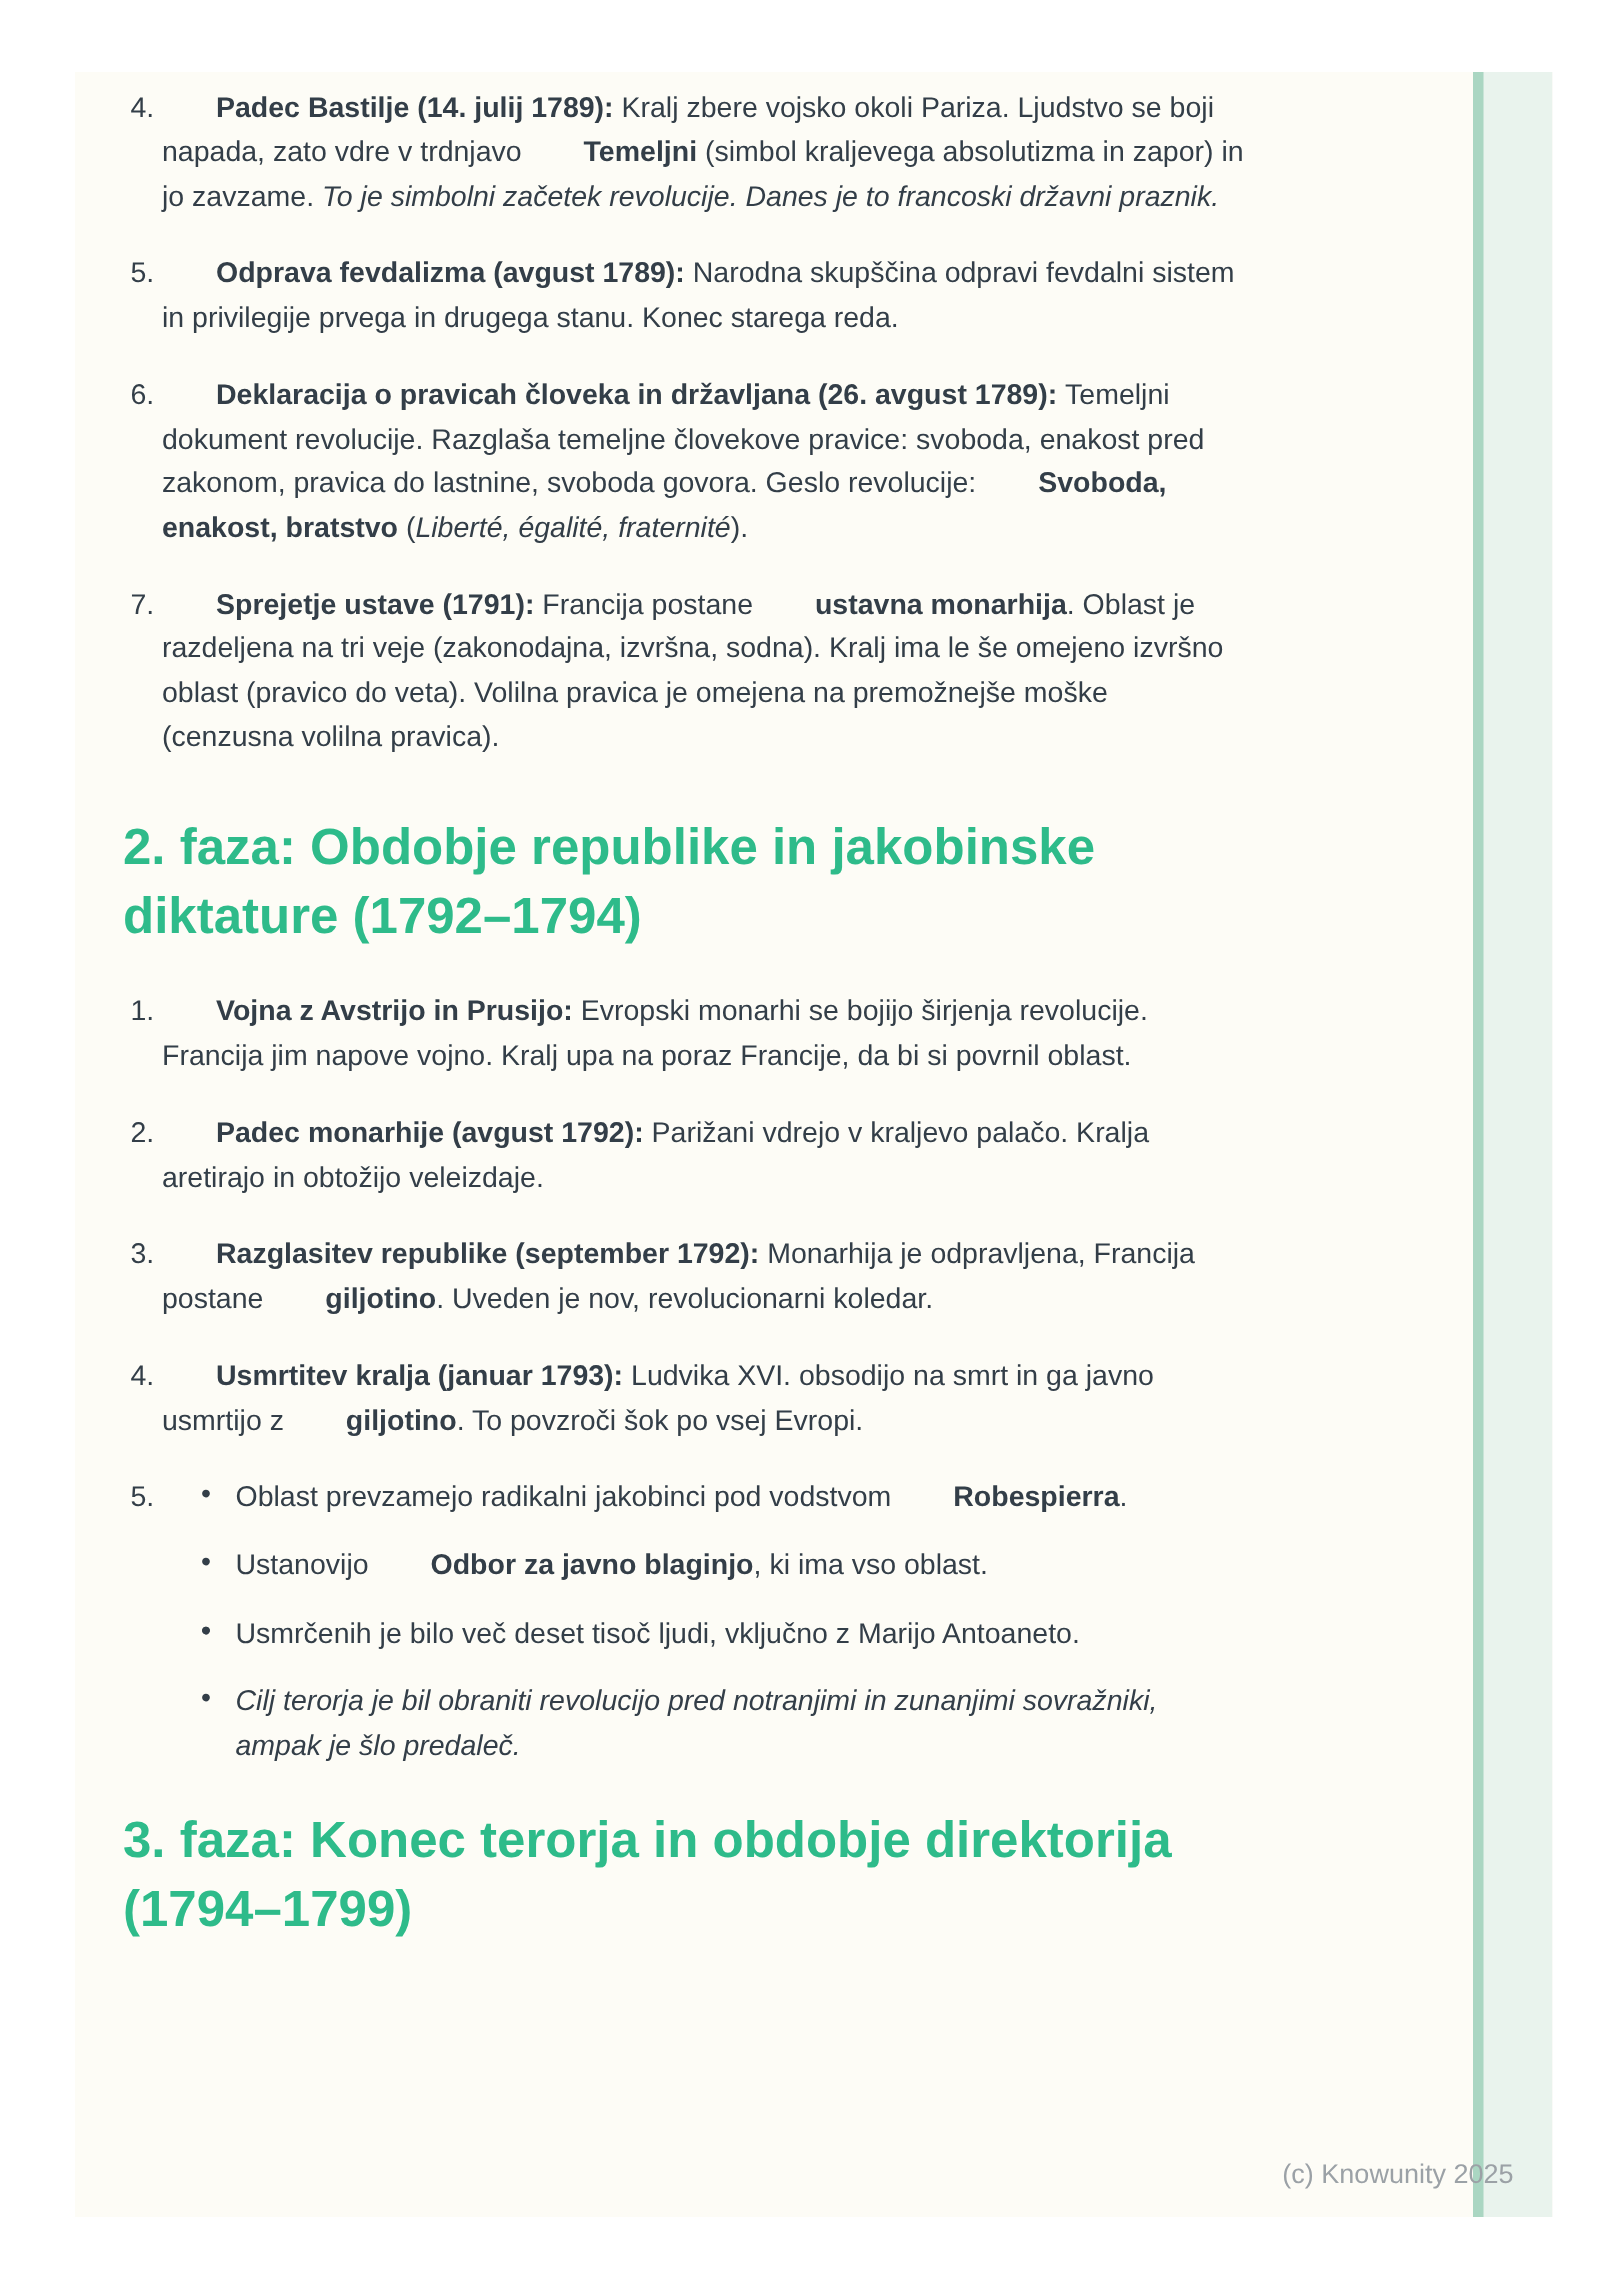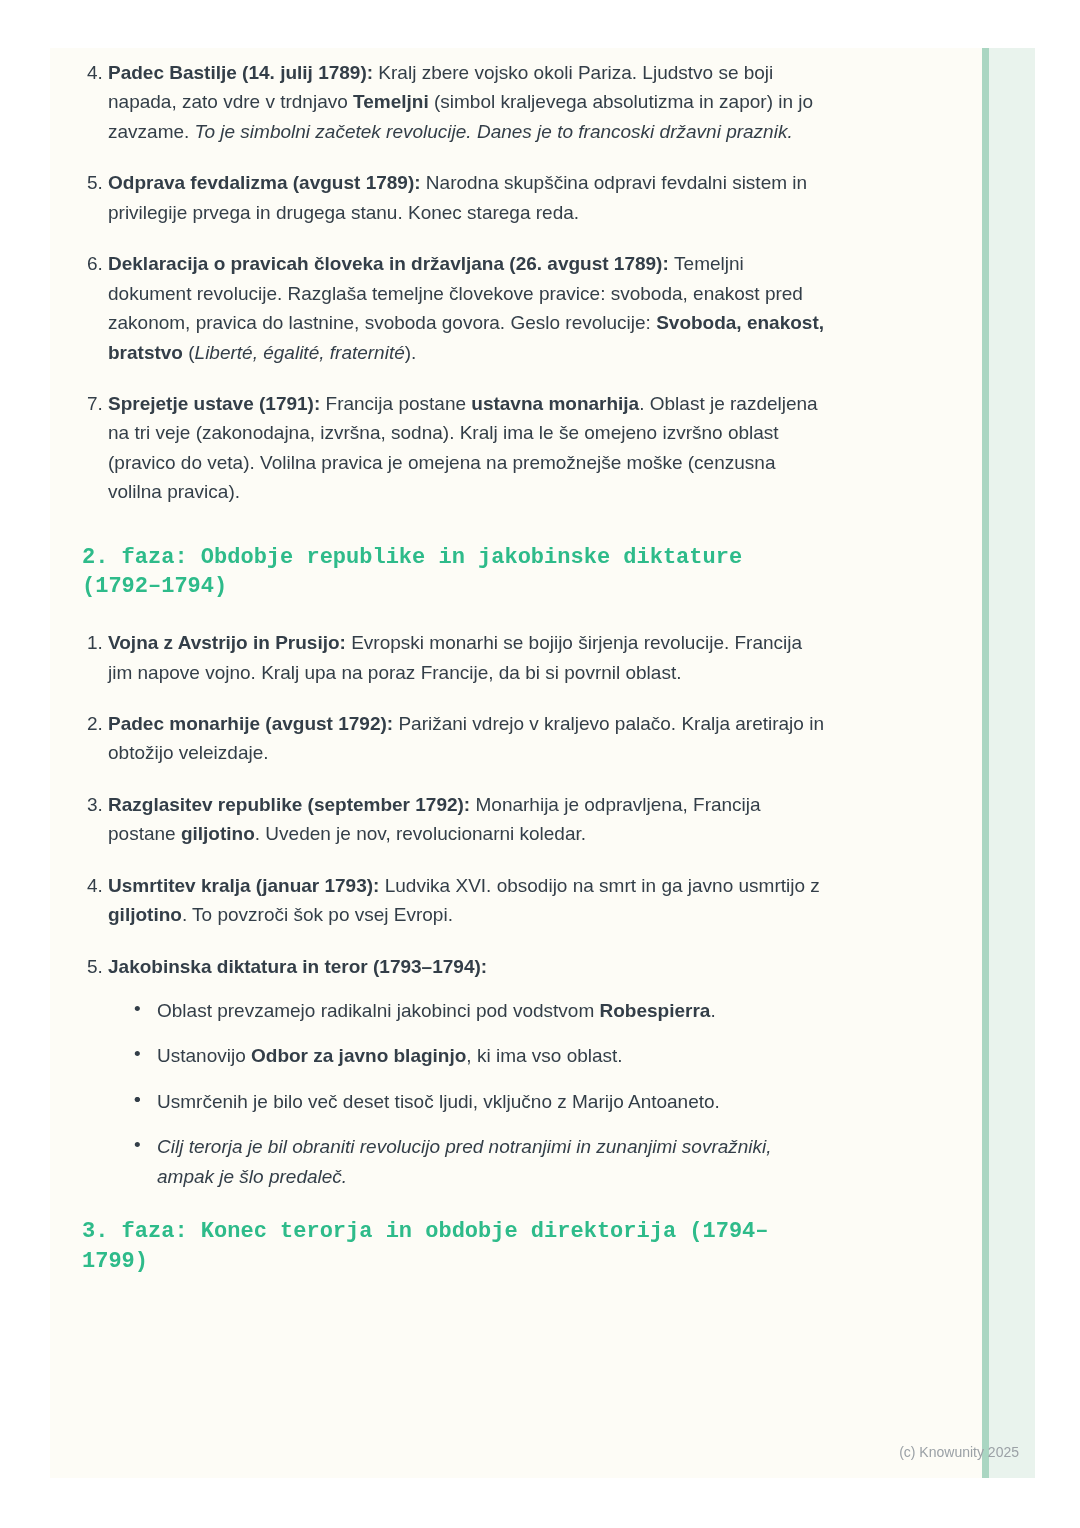--- a/index.html
+++ b/index.html
@@ -48,29 +48,28 @@
   }
   .doc-list > li{
     position:relative;
     padding-left:21px;
     margin-bottom:22px;
   }
   .num{
     position:absolute;
     left:0;top:0;
   }
-  .bold{font-weight:700;}
+  .bold{font-weight:700;margin-left:36px;}
   .italic{font-style:italic;}
   h2.section-heading{
-    font-size:22px;
+    font-size:34px;
     font-weight:700;
     color:var(--accent);
     margin:36px 0 26px 0;
     line-height:1.35;
-    font-family:Liberation Mono, monospace;
   }
   h2.heading-last{
     margin-top:26px;
     margin-bottom:0;
   }
   .bullets{
     list-style:none;
     margin:15px 0 0 26px;
     padding:0;
   }
@@ -79,23 +78,23 @@
     padding-left:23px;
     margin-bottom:16px;
   }
   .dot{
     position:absolute;
     left:0;top:-2px;
     font-size:19px;
   }
   .copyright{
     position:absolute;
-    right:16px;
+    right:26px;
     bottom:18px;
-    font-size:14px;
+    font-size:18px;
     color:var(--footer);
     z-index:2;
   }
 </style>
 </head>
 <body>
 
 <div class="page-card">
   <div class="side-strip"></div>
 
@@ -134,21 +133,20 @@
       <li>
         <span class="num">3.</span>
         <span class="txt"><span class="bold">Razglasitev republike (september 1792): </span><span>Monarhija je odpravljena, Francija postane </span><span class="bold">giljotino</span><span>. Uveden je nov, revolucionarni koledar.</span></span>
       </li>
       <li>
         <span class="num">4.</span>
         <span class="txt"><span class="bold">Usmrtitev kralja (januar 1793): </span><span>Ludvika XVI. obsodijo na smrt in ga javno usmrtijo z </span><span class="bold">giljotino</span><span>. To povzroči šok po vsej Evropi.</span></span>
       </li>
       <li>
         <span class="num">5.</span>
-        <span class="txt"><span class="bold">Jakobinska diktatura in teror (1793–1794):</span></span>
         <ul class="bullets">
           <li>
             <span class="dot">•</span>
             <span class="btxt"><span>Oblast prevzamejo radikalni jakobinci pod vodstvom </span><span class="bold">Robespierra</span><span>.</span></span>
           </li>
           <li>
             <span class="dot">•</span>
             <span class="btxt"><span>Ustanovijo </span><span class="bold">Odbor za javno blaginjo</span><span>, ki ima vso oblast.</span></span>
           </li>
           <li>

